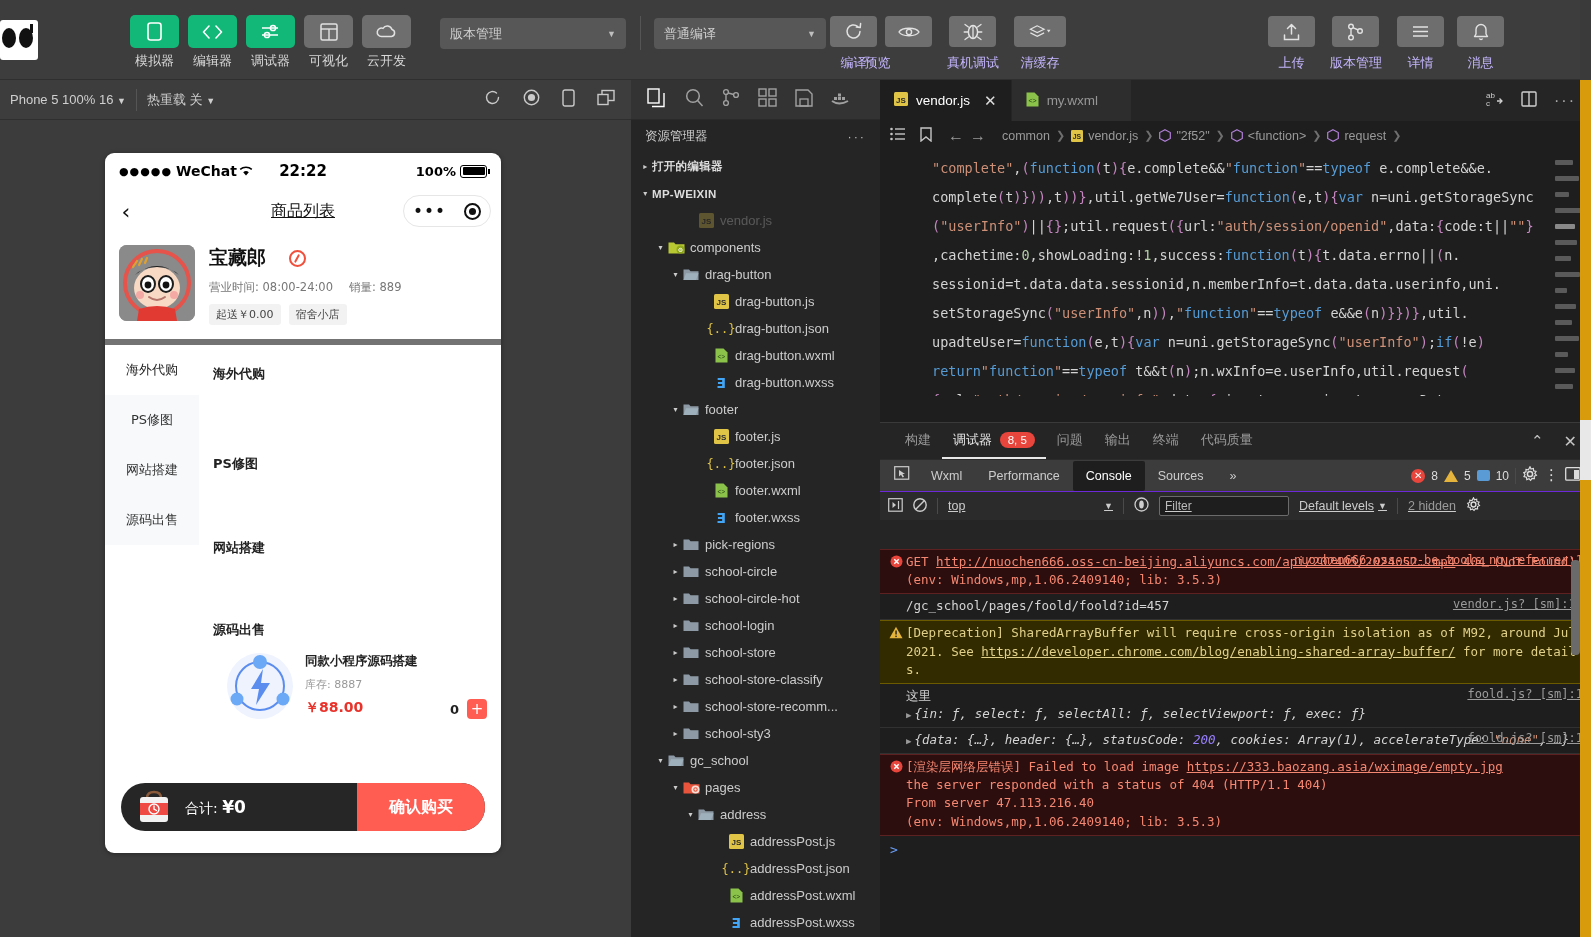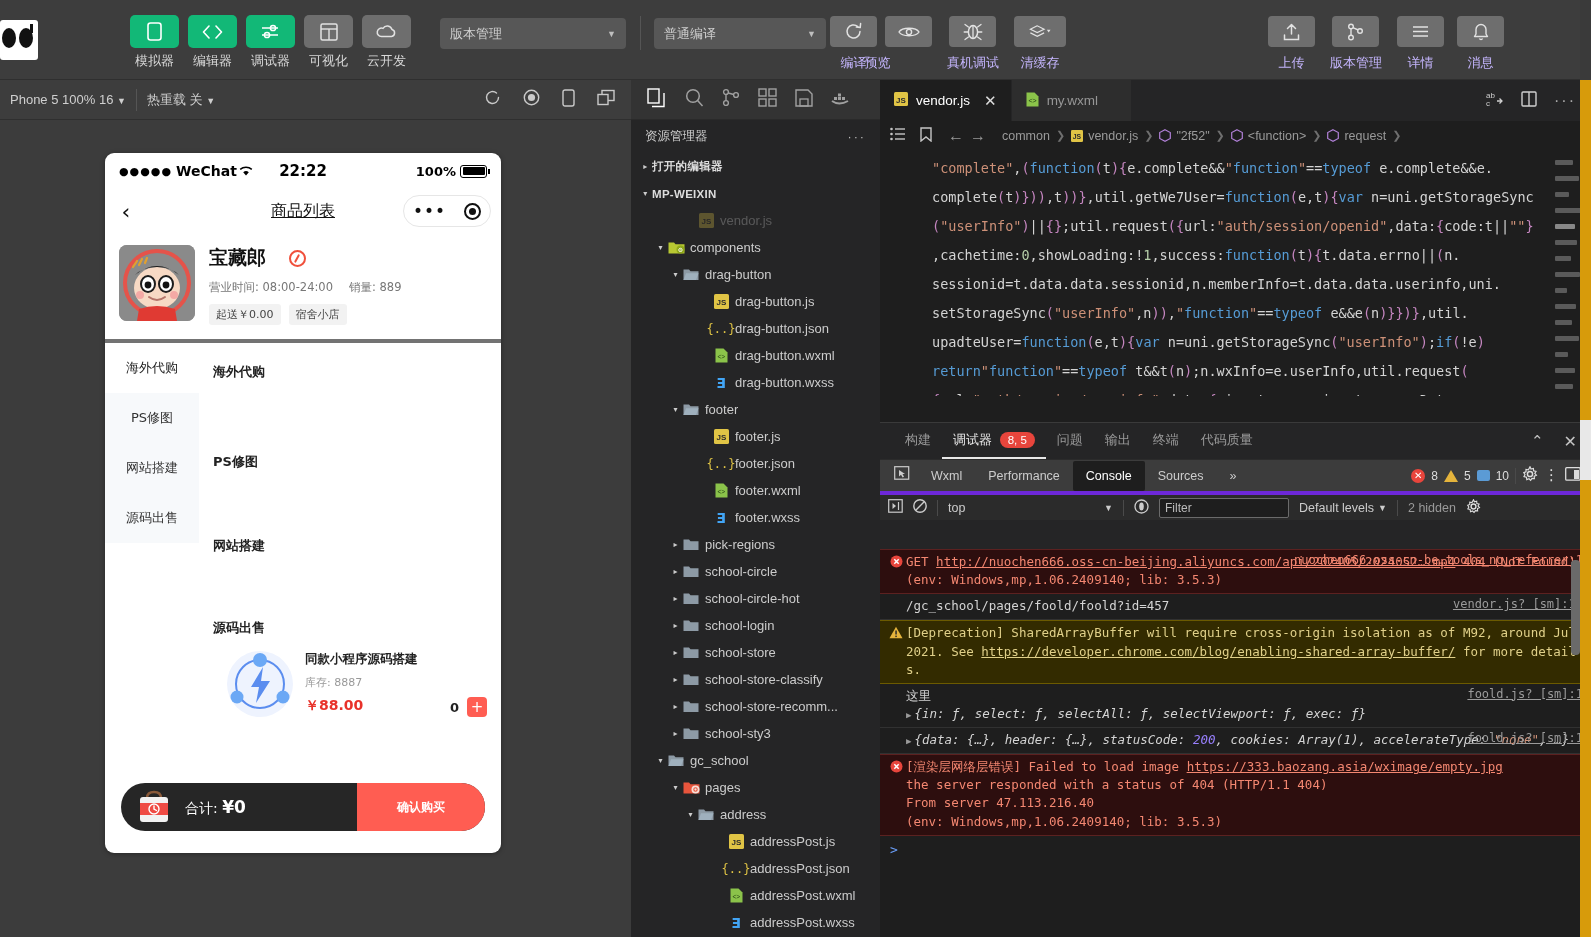--- a/index.html
+++ b/index.html
@@ -66,21 +66,21 @@
   .shopcard{display:flex;padding:12px 14px 14px 14px;gap:14px;}
   .shoplogo{width:76px;height:76px;border-radius:8px;background:#8a8a8a;flex:0 0 76px;overflow:hidden;position:relative;}
   .shopinfo{flex:1;min-width:0;}
   .shopname{font-size:19px;font-weight:bold;color:#111;display:flex;align-items:center;gap:23px;}
   .badge-ring{width:17px;height:17px;border-radius:50%;border:2px solid #f0503c;display:inline-block;position:relative;}
   .badge-ring:after{content:"";position:absolute;left:5px;top:2px;width:2px;height:9px;background:#f0503c;transform:rotate(28deg);border-radius:1px;}
   .shopmeta{font-size:11.5px;color:#777;margin-top:9px;display:flex;gap:16px;}
   .shoptags{margin-top:9px;display:flex;gap:8px;}
   .shoptags span{background:#f2f2f2;color:#444;font-size:11px;padding:3px 7px;border-radius:3px;}
 
-  .catwrap{display:flex;border-top:4px solid #737373;height:415px;}
+  .catwrap{display:flex;border-top:6px solid #737373;height:415px;}
   .catleft{width:94px;background:#fff;flex:0 0 94px;}
   .catleft div{height:50px;display:flex;align-items:center;justify-content:center;font-size:13px;color:#333;cursor:pointer;}
   .catleft div.on{background:#fff;color:#222;}
   .catleft div.off{background:#f7f9fb;}
   .catright{flex:1;background:#fff;padding:6px 14px;overflow:hidden;}
   .secttl{font-size:13px;font-weight:bold;color:#222;margin:14px 0;}
   .goods{display:flex;gap:12px;align-items:flex-start;padding-left:14px;}
   .goodimg{width:66px;height:66px;flex:0 0 66px;border-radius:50%;background:#eef3fe;position:relative;display:flex;align-items:center;justify-content:center;}
   .goodinfo{flex:1;min-width:0;}
   .goodname{font-size:12.5px;font-weight:bold;color:#222;}
@@ -90,21 +90,21 @@
   .goodqty{margin-left:auto;display:flex;align-items:center;gap:8px;}
   .goodqty b{font-size:13px;color:#222;}
   .plusbtn{width:20px;height:20px;background:#ff5d52;color:#fff;border-radius:4px;display:flex;align-items:center;justify-content:center;font-size:15px;cursor:pointer;line-height:1;}
 
   .cartbar{position:absolute;left:16px;right:16px;bottom:22px;height:48px;background:#262626;
     border-radius:24px;display:flex;align-items:center;overflow:hidden;}
   .cartleft{display:flex;align-items:center;gap:12px;padding-left:14px;flex:1;}
   .cartbag{width:38px;height:36px;position:relative;}
   .carttotal{color:#fff;font-size:14px;}
   .carttotal b{font-size:17px;}
-  .cartbtn{width:128px;height:48px;background:#ff5d52;color:#fff;font-size:12px;font-weight:bold;
+  .cartbtn{width:128px;height:48px;background:#ff5d52;color:#fff;font-size:16px;font-weight:bold;
     display:flex;align-items:center;justify-content:center;cursor:pointer;}
 
   
   .expl{position:absolute;left:631px;top:80px;width:249px;height:857px;background:#252526;}
   .activitybar{height:40px;background:#333;display:flex;align-items:center;gap:18px;padding:0 16px;border-bottom:1px solid #2a2a2a;}
   .activitybar div{cursor:pointer;opacity:.75;}
   .activitybar div.on{opacity:1;}
   .explhdr{height:33px;display:flex;align-items:center;padding:0 14px;color:#cfcfcf;font-size:12.5px;}
   .explhdr .dots{margin-left:auto;cursor:pointer;letter-spacing:2px;color:#bbb;}
   .row{height:27px;display:flex;align-items:center;color:#ccc;font-size:13px;cursor:pointer;white-space:nowrap;}
@@ -149,21 +149,21 @@
 
   .dvtabs{height:32px;background:#3c3c3c;display:flex;align-items:center;padding:0 6px;gap:0;border-top:1px solid #2b2b2b;}
   .dvt{font-size:12.5px;color:#ccc;padding:0 13px;line-height:30px;cursor:pointer;border-radius:2px;}
   .dvt.active{background:#1e1e1e;color:#fff;}
   .dvt.icon{padding:0 8px;}
   .dvcounts{margin-left:auto;display:flex;align-items:center;gap:6px;font-size:12px;color:#ddd;padding-right:4px;}
   .cerr{width:14px;height:14px;border-radius:50%;background:#e8453c;color:#fff;font-size:10px;display:flex;align-items:center;justify-content:center;}
   .cwarn{width:0;height:0;border-left:7px solid transparent;border-right:7px solid transparent;border-bottom:12px solid #e5b43c;}
   .cinfo{width:13px;height:11px;background:#5b9bd5;border-radius:2px;}
 
-  .cbar{height:29px;background:#2b2b2b;display:flex;align-items:center;gap:10px;padding:0 8px;border-top:4px solid #6d28d9;font-size:12.5px;color:#ccc;}
+  .cbar{height:29px;background:#2b2b2b;display:flex;align-items:center;gap:10px;padding:0 8px;border-top:1px solid #6d28d9;font-size:12.5px;color:#ccc;text-decoration:underline;}
   .ctxsel{width:165px;display:flex;align-items:center;background:transparent;}
   .ctxsel .caret{margin-left:auto;font-size:9px;}
   .cfilter{width:130px;height:20px;border:1px solid #6b6b6b;background:#1e1e1e;color:#bbb;font-size:12px;line-height:18px;padding:0 5px;border-radius:2px;}
   .clev{display:flex;align-items:center;gap:4px;cursor:pointer;}
   .chid{color:#9a9a9a;}
   .cvsep{width:1px;height:16px;background:#4a4a4a;}
 
   .console{position:absolute;left:0;right:0;top:126px;bottom:0;background:#1e1e1e;overflow:hidden;
     font-family:"DejaVu Sans Mono","Liberation Mono",monospace;font-size:12.5px;}
   .cmsg{display:flex;padding:3px 6px 4px 6px;border-bottom:1px solid #313131;position:relative;}

